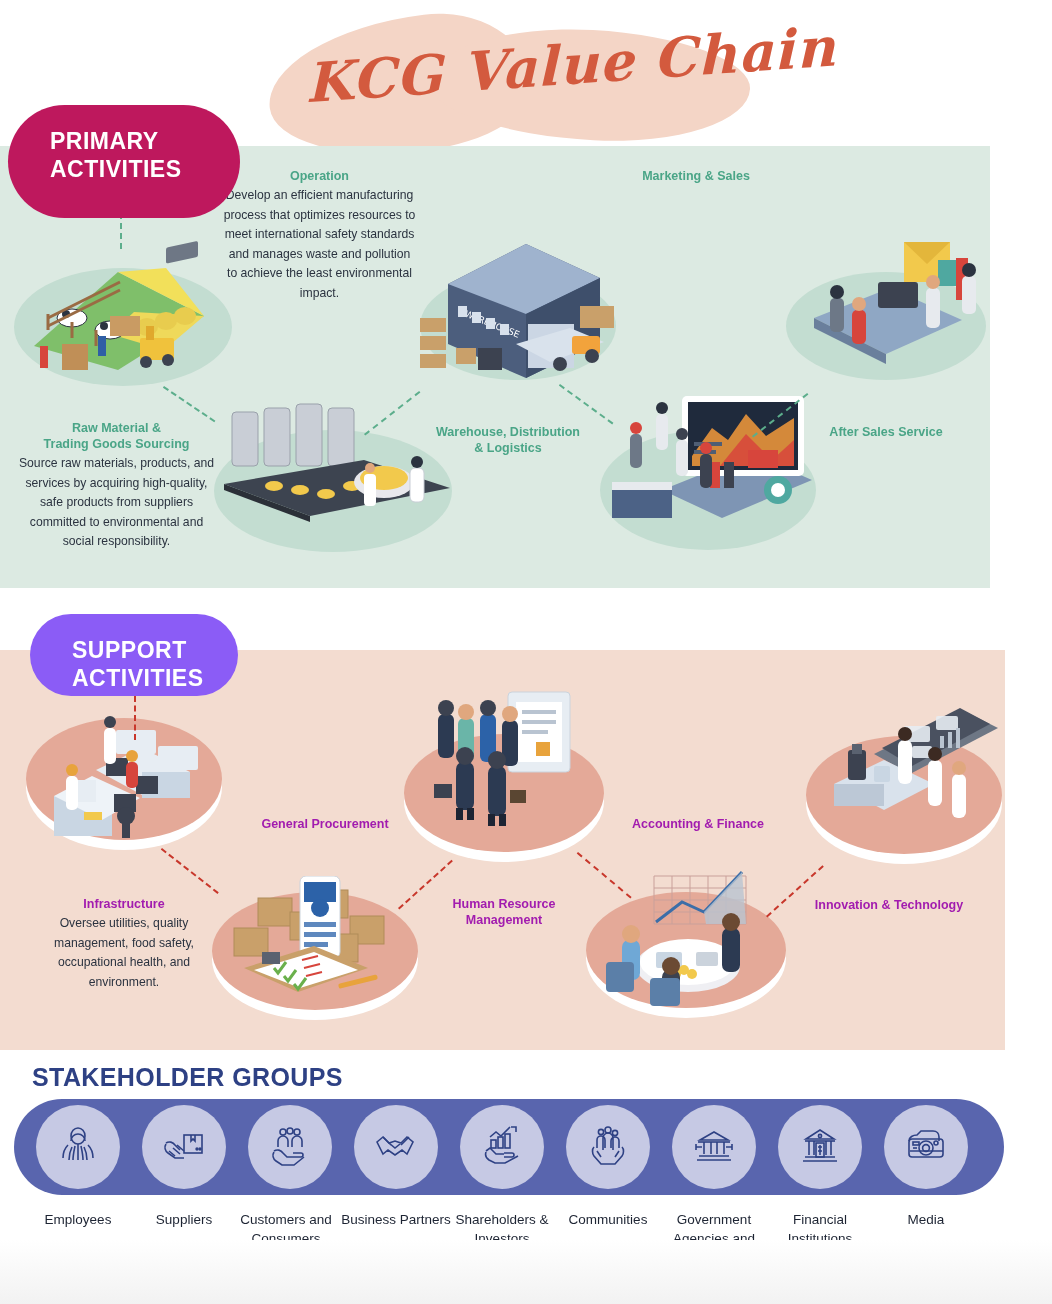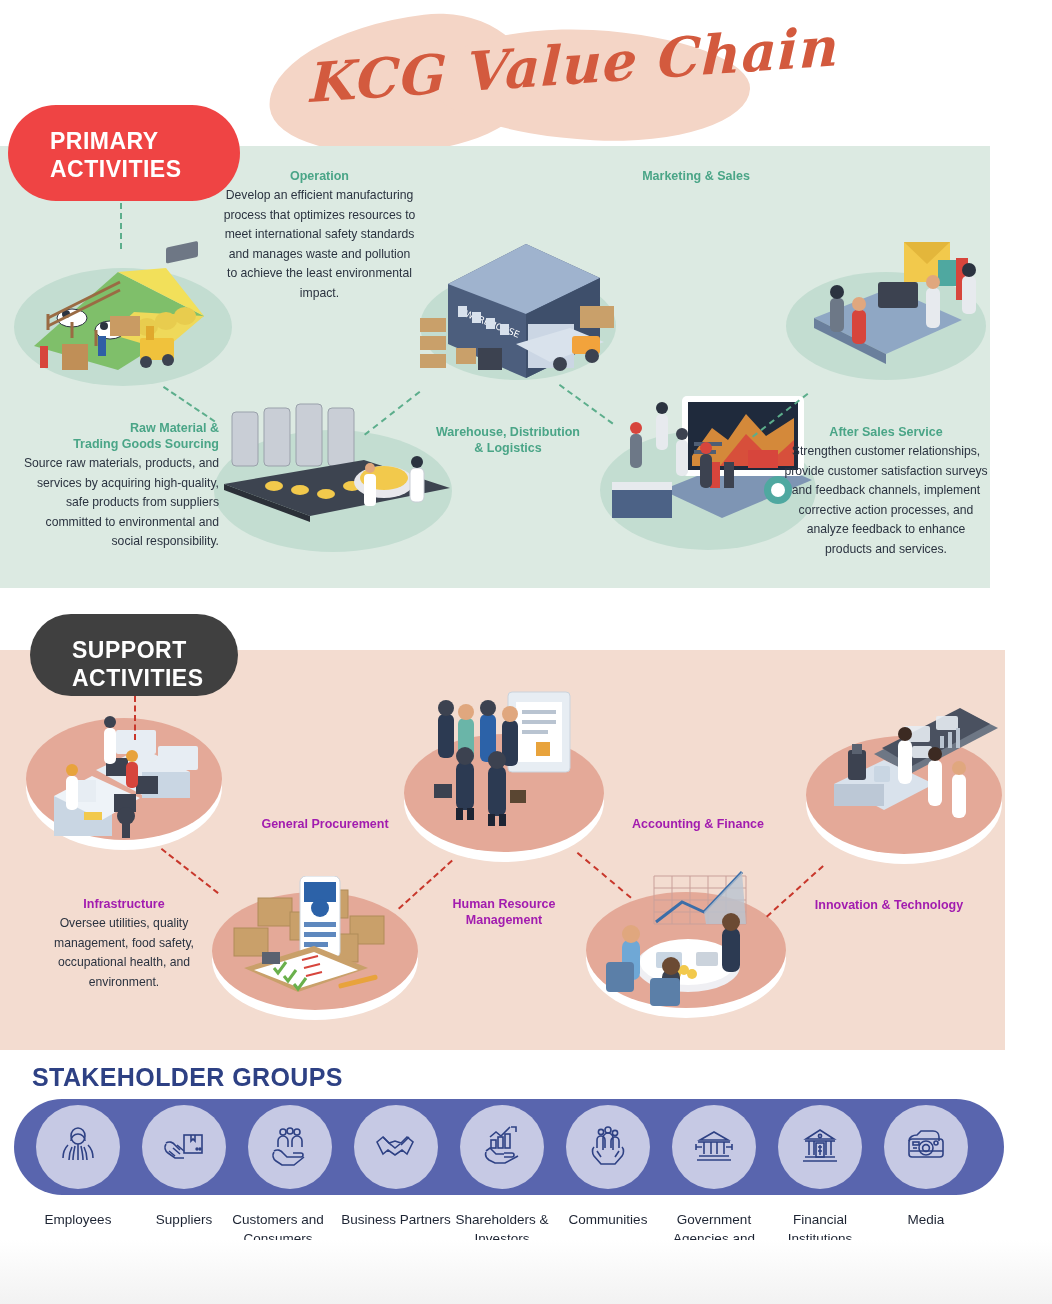--- a/index.html
+++ b/index.html
@@ -39,22 +39,22 @@
   .primary-panel {
     position:absolute; left:0; top:146px; width:990px; height:442px;
     background:#DCEAE2;
   }
   .badge {
     position:absolute; border-radius:60px; color:#fff;
     font-weight:bold; font-size:23px; line-height:28px;
     letter-spacing:0.5px; padding:22px 30px 22px 42px;
     white-space:pre-line;
   }
-  .badge-primary { left:8px; top:105px; width:232px; height:96px; background:#ef4444; }
-  .badge-support { left:30px; top:614px; width:208px; height:82px; background:#404040; }
+  .badge-primary { left:8px; top:105px; width:232px; height:113px; background:#be185d; }
+  .badge-support { left:30px; top:614px; width:208px; height:82px; background:#8b5cf6; }
 
   
   .conn { position:absolute; border-top:2px dashed #5CAE8C; transform-origin:0 0; height:0;}
   .conn-v { position:absolute; border-left:2px dashed #5CAE8C; width:0; }
   .conn-r { border-top-color:#C8372B; }
   .conn-rv { border-left-color:#C8372B; }
 
   
   .tblock { position:absolute; text-align:center; }
   .thead { font-weight:bold; font-size:12.5px; line-height:16px; color:#4AA587; margin-bottom:2px; }
@@ -260,39 +260,38 @@
   </g>
 </svg>
 </div>
 
 <div class="conn-v" style="left:120px; top:193px; height:56px;"></div>
 <div class="conn" style="left:164px; top:386px; width:62px; transform:rotate(34deg);"></div>
 <div class="conn" style="left:364px; top:434px; width:70px; transform:rotate(-38deg);"></div>
 <div class="conn" style="left:560px; top:384px; width:66px; transform:rotate(36deg);"></div>
 <div class="conn" style="left:752px; top:436px; width:70px; transform:rotate(-38deg);"></div>
 
-<div class="tblock" style="left:14px; top:420px; width:205px;text-align:right;">
+<div class="tblock" style="left:14px; top:420px; width:205px;">
   <div class="thead" style="white-space: pre-line;">Raw Material &amp;
 Trading Goods Sourcing</div>
   <div class="tbody">Source raw materials, products, and services by acquiring high-quality, safe products from suppliers committed to environmental and social responsibility.</div>
 </div>
 <div class="tblock" style="left:222px; top:168px; width:195px;">
   <div class="thead" style="white-space: pre-line;">Operation</div>
   <div class="tbody">Develop an efficient manufacturing process that optimizes resources to meet international safety standards and manages waste and pollution to achieve the least environmental impact.</div>
 </div>
 <div class="tblock" style="left:413px; top:424px; width:190px;">
   <div class="thead" style="white-space: pre-line;">Warehouse, Distribution
 &amp; Logistics</div>
 </div>
 <div class="tblock" style="left:601px; top:168px; width:190px;">
   <div class="thead" style="white-space: pre-line;">Marketing &amp; Sales</div>
 </div>
 <div class="tblock" style="left:782px; top:424px; width:208px;">
   <div class="thead" style="white-space: pre-line;">After Sales Service</div>
-  <div class="tbody">Strengthen customer relationships, provide customer satisfaction surveys and feedback channels, implement corrective action processes, and analyze feedback to enhance products and services.</div>
 </div>
 
 <div class="badge badge-primary" style="white-space: pre-line;">PRIMARY
 ACTIVITIES</div>
 
 <div class="support-panel"></div>
 
 <div class="ellipse-p-rim" style="left:26px;  top:724px; width:196px; height:126px;"></div>
 <div class="ellipse-p" style="left:26px;  top:718px; width:196px; height:122px;"></div>
 <div class="ellipse-p-rim" style="left:212px; top:898px; width:206px; height:122px;"></div>
@@ -515,21 +514,21 @@
       <circle cx="17" cy="9" r="3"></circle>
         <circle cx="24" cy="8" r="3"></circle>
         <circle cx="31" cy="9" r="3"></circle>
       <path d="M12 24v-6a5 5 0 0 1 10 0v6M26 24v-6a5 5 0 0 1 10 0v6"></path>
       <path d="M8 28c3-2 7-1 9 2l4 4h6"></path>
       <path d="M8 29c-2 3-1 7 2 9l6 4h12l10-8"></path>
       <path d="M27 34h8a2 2 0 0 0 0-4h-8"></path>
     </svg>
   </div>
 </div>
-<div class="stake-label" style="left:218px;">Customers and Consumers</div>
+<div class="stake-label" style="left:226px;">Customers and Consumers</div>
 
 <div class="stake-item" style="left:354px;">
   <div class="stake-circle">
     <svg width="48" height="48" viewBox="0 0 48 48" fill="none" stroke="#2E4184" stroke-width="1.6">
       <path d="M5 19l6-5 6 6 6-2 6 2 6-6 6 5-6 12-5-4-7 5-7-5-5 4z"></path>
       <path d="M17 20l6 5 5-4M11 14l8 8M37 14l-8 8"></path>
     </svg>
   </div>
 </div>
 <div class="stake-label" style="left:336px;">Business Partners</div>

